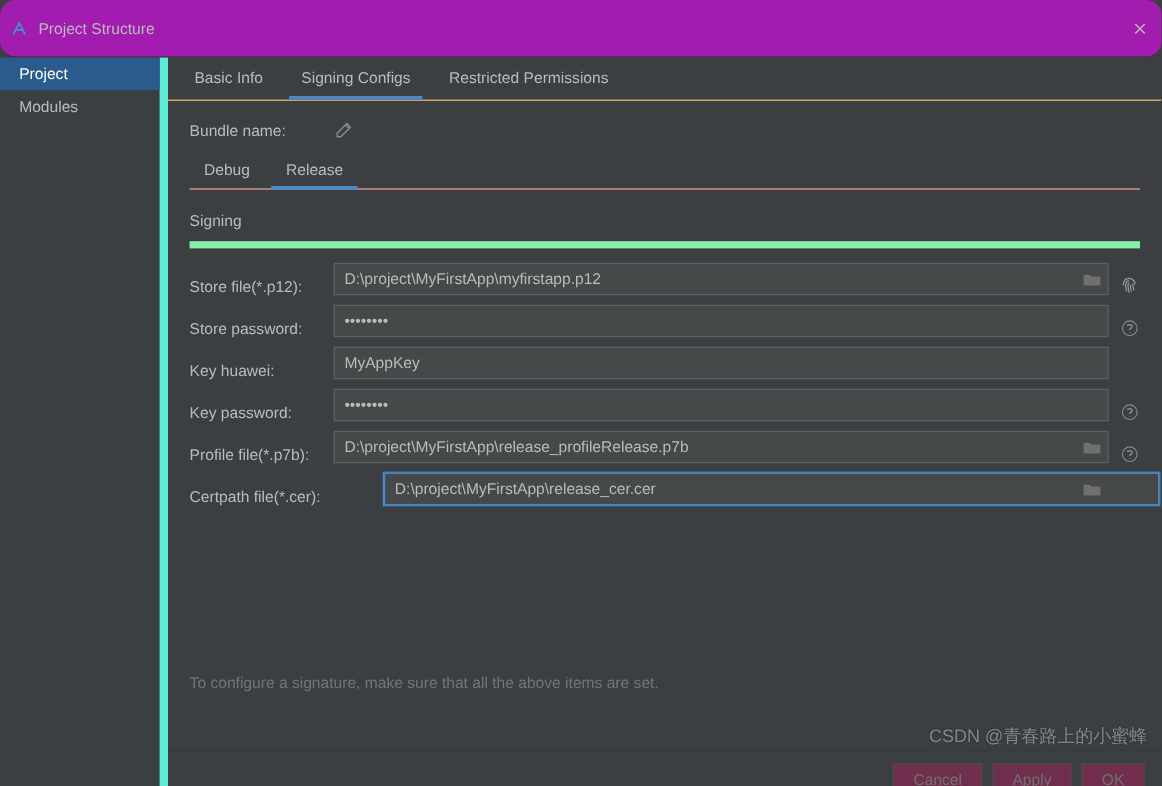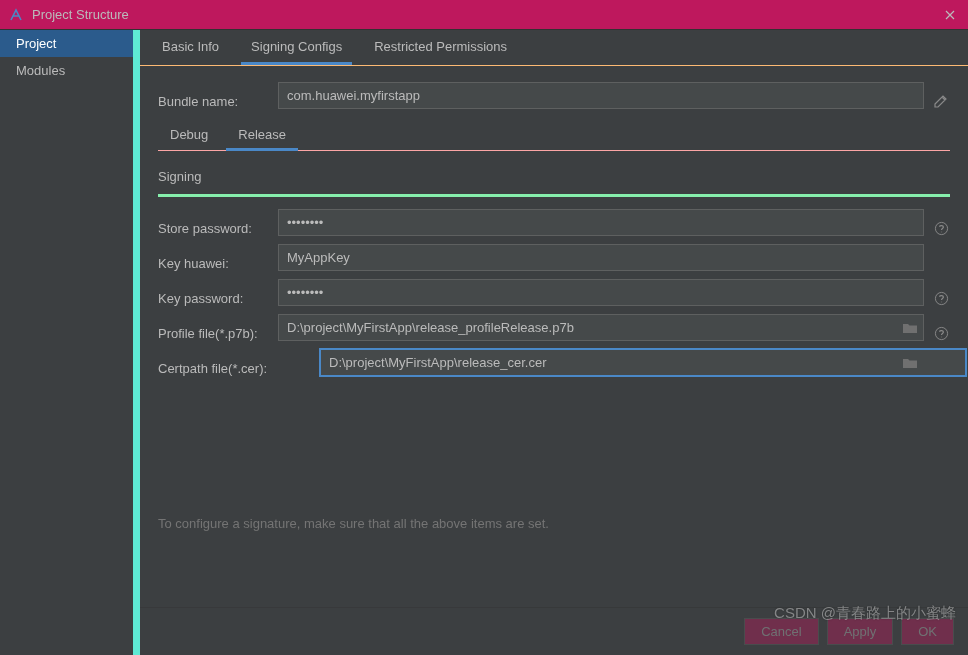--- a/index.html
+++ b/index.html
@@ -1,18 +1,18 @@
 <!DOCTYPE html>
 <html><head>
   <meta charset="utf-8">
   <style>
     * { margin: 0; padding: 0; box-sizing: border-box; font-family: "Segoe UI", Arial, sans-serif; }
     body { background: #3c3f41; color: #bbbbbb; font-size: 13px; width: 968px; height: 655px; overflow: hidden; position: relative; }
     
-    .titlebar { display: flex; align-items: center; height: 30px; padding: 0 8px; background: #be185d; border-bottom: 1px solid #323232; }
+    .titlebar { display: flex; align-items: center; height: 48px; padding: 0 8px; background: #a21caf; border-bottom: 1px solid #323232; border-radius: 13px; }
     .titlebar-icon { width: 16px; height: 16px; margin-right: 8px; }
     .titlebar-title { color: #bbbbbb; font-size: 13px; flex: 1; }
     .titlebar-close { width: 20px; height: 20px; display: flex; align-items: center; justify-content: center; cursor: pointer; color: #bbbbbb; }
     
     .content { display: flex; height: calc(100% - 30px); }
     
     .sidebar { width: 140px; background: #3c3f41; border-right: 7px solid #5eead4; }
     .sidebar-item { padding: 6px 16px; cursor: pointer; color: #bbbbbb; }
     .sidebar-item.selected { background: #2b5b8c; color: #ffffff; }
     
@@ -31,21 +31,21 @@
     .input.focused { border-color: #4a88c7; box-shadow: 0 0 0 1px #4a88c7; margin-left: 42px; }
     .row-action { width: 18px; display: flex; justify-content: center; color: #8a8a8a; cursor: pointer; }
     .row-action.empty { cursor: default; visibility: hidden; }
     
     .browse-icon { position: absolute; right: 6px; top: 50%; transform: translateY(-50%); color: #707070; width: 16px; height: 14px; cursor: pointer; }
     
     .sub-tabs { display: flex; gap: 6px; margin-top: 12px; margin-bottom: 8px; border-bottom: 1px solid #fca5a5; }
     .sub-tab { padding: 6px 12px; cursor: pointer; color: #bbbbbb; border-bottom: 3px solid transparent; margin-bottom: -1px; }
     .sub-tab.selected { border-bottom-color: #4a88c7; }
     
-    .section-title { color: #bbbbbb; padding: 10px 0 10px 0; border-bottom: 3px solid #86efac; margin-bottom: 12px; }
+    .section-title { color: #bbbbbb; padding: 10px 0 10px 0; border-bottom: 6px solid #86efac; margin-bottom: 12px; }
     
     .form-body { padding-left: 0; }
     
     .hint { color: #747474; font-size: 13px; margin-top: 140px; padding-bottom: 10px; }
     
     .footer { display: flex; justify-content: flex-end; padding: 10px 14px; border-top: 1px solid #323232; gap: 8px; opacity: 0.4; }
     .btn { background: #be185d; border: 1px solid #5e6060; color: #bbbbbb; padding: 5px 16px; cursor: pointer; font-size: 13px; }
     
     .watermark { position: absolute; right: 12px; bottom: 32px; color: #bfbfbf; font-size: 15px; opacity: 0.55; pointer-events: none; text-shadow: 0 0 2px rgba(0,0,0,0.6); }
     
@@ -78,39 +78,52 @@
     <div class="tabs">
       <div class="tab"><span>Basic Info</span></div>
       <div class="tab selected"><span>Signing Configs</span></div>
       <div class="tab"><span>Restricted Permissions</span></div>
     </div>
 
     <div class="form-area">
 
       <div class="row">
         <div class="row-label">Bundle name:</div>
-        <div class="row-input-wrap">
-          <input class="input" readonly="" value="com.huawei.myfirstapp" style="">
-        </div>
         <div class="row-action">
           <svg width="16" height="16" viewBox="0 0 16 16">
               <path d="M2 11 L10 3 L13 6 L5 14 L2 14 Z M9 4 L12 7" stroke="#8a8a8a" stroke-width="1.2" fill="none"></path>
             </svg>
         </div>
       </div>
 
       <div class="sub-tabs">
         <div class="sub-tab"><span>Debug</span></div>
         <div class="sub-tab selected"><span>Release</span></div>
       </div>
 
       <div class="section-title">Signing</div>
 
       <div class="form-body">
 
+        <div class="row">
+          <div class="row-label">Store file(*.p12):</div>
+          <div class="row-input-wrap">
+            <input class="input" value="D:\project\MyFirstApp\myfirstapp.p12" style="">
+            <span class="browse-icon">
+                <svg viewBox="0 0 16 14">
+                  <path d="M1 3 L6 3 L7.5 4.5 L15 4.5 L15 12 L1 12 Z" fill="#707070"></path>
+                </svg>
+              </span>
+          </div>
+          <div class="row-action">
+            <svg width="16" height="16" viewBox="0 0 16 16">
+                <path d="M8 2 C4 2 3 5 3 8 M8 4 C5.5 4 5 6 5 8 C5 10 6 13 6 13 M8 6 C7 6 7 7 7 8 C7 10 8 14 8 14 M9 7 C9 10 10 13 10 13 M11 6 C11 9 12 12 12 12 M13 7 C13 5 11 2 8 2" stroke="#9a9a9a" stroke-width="1" fill="none"></path>
+              </svg>
+          </div>
+        </div>
 
         <div class="row">
           <div class="row-label">Store password:</div>
           <div class="row-input-wrap">
             <input class="input" type="text" value="••••••••" style="">
           </div>
           <div class="row-action">
             <svg width="15" height="15" viewBox="0 0 16 16">
                 <circle cx="8" cy="8" r="6.5" stroke="#8a8a8a" fill="none"></circle>
                 <path d="M6 6 C6 4.5 10 4.5 10 6.5 C10 8 8 8 8 9.5 M8 11.5 L8 12" stroke="#8a8a8a" stroke-width="1.3" fill="none"></path>

